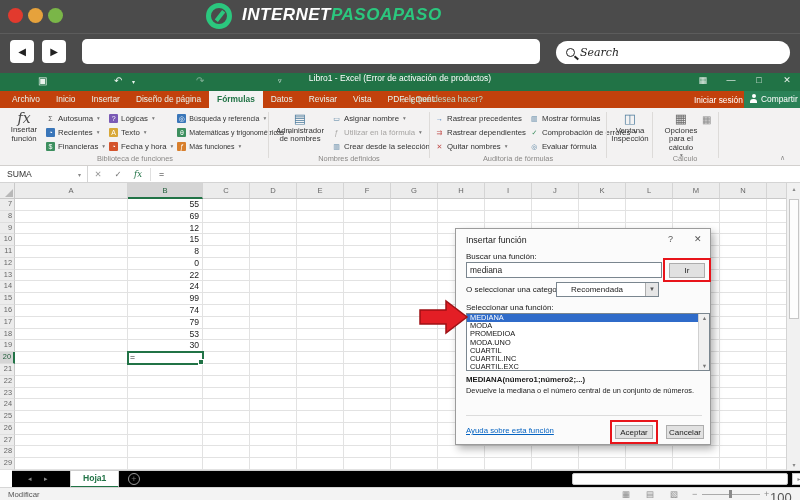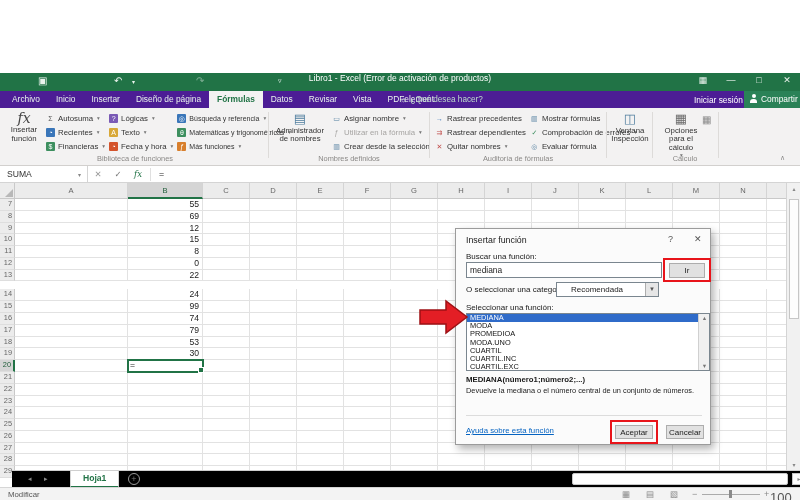--- a/index.html
+++ b/index.html
@@ -22,21 +22,21 @@
               display:flex;align-items:center;padding-left:10px;gap:5px;}
   .mag{width:9px;height:9px;border:1.6px solid #222;border-radius:50%;position:relative;}
   .mag::after{content:"";position:absolute;left:7px;top:8px;width:5px;height:1.6px;background:#222;transform:rotate(40deg);}
   .searchtxt{font-family:"DejaVu Serif",serif;font-style:italic;font-size:11px;color:#222;}
   
   .titlebar{position:absolute;left:0;top:73px;width:800px;height:18px;background:#217346;color:#fff;}
   .qat{position:absolute;top:2px;font-size:10px;color:#eaf3ed;}
   .ttl{position:absolute;left:0;width:100%;top:0;text-align:center;font-size:8.5px;color:#fff;}
   .winctl{position:absolute;top:2px;font-size:9px;color:#eaf3ed;width:18px;text-align:center;}
   
-  .tabrow{position:absolute;left:0;top:91px;width:800px;height:17px;background:#4c1d95;}
+  .tabrow{position:absolute;left:0;top:91px;width:800px;height:17px;background:#c2410c;}
   .tabs{position:absolute;left:4px;top:0;height:17px;display:flex;}
   .tab{padding:3px 8px 0 8px;font-size:8.4px;color:#e8f2ec;height:17px;}
   .tab.active{background:#f3f2f2;color:#217346;font-weight:bold;}
   .helphint{position:absolute;left:400px;top:4px;font-size:8.2px;color:#bfdccb;}
   .bulb{color:#d8e9df;margin-right:3px;}
   .signin{position:absolute;left:694px;top:4px;font-size:8.4px;color:#fff;}
   .share{position:absolute;left:744px;top:0;height:17px;padding:3px 8px 0 6px;font-size:8.4px;color:#fff;background:#2a8257;display:flex;gap:4px;}
   .person{width:7px;height:9px;position:relative;}
   .person::before{content:"";position:absolute;left:1.5px;top:0;width:4px;height:4px;border-radius:50%;background:#fff;}
   .person::after{content:"";position:absolute;left:0;top:4.5px;width:7px;height:4px;border-radius:3px 3px 0 0;background:#fff;}
@@ -128,20 +128,38 @@
   .ddiv{position:absolute;left:10px;top:186px;width:236px;height:1px;background:#dcdcdc;}
   .dlink{position:absolute;left:10px;top:197px;font-size:7.8px;color:#0563c1;text-decoration:underline;}
   
   .redarrow{position:absolute;left:419px;top:299px;z-index:7;}
 </style>
 </head>
 <body>
 
 <div class="stage">
 
+  <div class="browser">
+    <div class="b-top">
+      <span class="dot" style="left:8px;background:#e23a2e;"></span>
+      <span class="dot" style="left:28px;background:#e6a23c;"></span>
+      <span class="dot" style="left:48px;background:#7ab648;"></span>
+      <span class="ring"></span>
+      <span class="brand"><span class="w">INTERNET</span><span class="g">PASOAPASO</span></span>
+    </div>
+    <div class="b-nav">
+      <span class="navbtn" style="left:10px;">◀</span>
+      <span class="navbtn" style="left:42px;">▶</span>
+      <span class="addr"></span>
+      <span class="searchpill">
+        <span class="mag"></span>
+        <span class="searchtxt">Search</span>
+      </span>
+    </div>
+  </div>
 
   <div class="titlebar">
     <span class="qat" style="left:38px;">▣</span>
     <span class="qat" style="left:114px;">↶</span>
     <span class="qat" style="left:132px;font-size:6px;top:5px;">▾</span>
     <span class="qat" style="left:196px;opacity:.45;">↷</span>
     <span class="qat" style="left:278px;font-size:7px;top:4px;">▿</span>
     <span class="ttl">Libro1 - Excel (Error de activación de productos)</span>
     <span class="winctl" style="left:694px;">▦</span>
     <span class="winctl" style="left:722px;">—</span>
@@ -458,21 +476,21 @@
         <div class="gcell" style="width: 47px; line-height: 10.7826px;"></div>
         <div class="gcell" style="width: 47px; line-height: 10.7826px;"></div>
         <div class="gcell" style="width: 47px; line-height: 10.7826px;"></div>
         <div class="gcell" style="width: 47px; line-height: 10.7826px;"></div>
         <div class="gcell" style="width: 47px; line-height: 10.7826px;"></div>
         <div class="gcell" style="width: 47px; line-height: 10.7826px;"></div>
         <div class="gcell" style="width: 47px; line-height: 10.7826px;"></div>
         <div class="gcell" style="width: 47px; line-height: 10.7826px;"></div>
         <div class="gcell filler"></div>
       </div>
-      <div class="grow" style="height: 11.7826px; margin-top: 8px;">
+      <div class="grow" style="height: 11.7826px;">
         <div class="grhdr" style="line-height: 10.7826px;">14</div>
         <div class="gcell" style="width: 113px; line-height: 10.7826px;"></div>
         <div class="gcell" style="width: 75px; line-height: 10.7826px;">24</div>
         <div class="gcell" style="width: 47px; line-height: 10.7826px;"></div>
         <div class="gcell" style="width: 47px; line-height: 10.7826px;"></div>
         <div class="gcell" style="width: 47px; line-height: 10.7826px;"></div>
         <div class="gcell" style="width: 47px; line-height: 10.7826px;"></div>
         <div class="gcell" style="width: 47px; line-height: 10.7826px;"></div>
         <div class="gcell" style="width: 47px; line-height: 10.7826px;"></div>
         <div class="gcell" style="width: 47px; line-height: 10.7826px;"></div>

